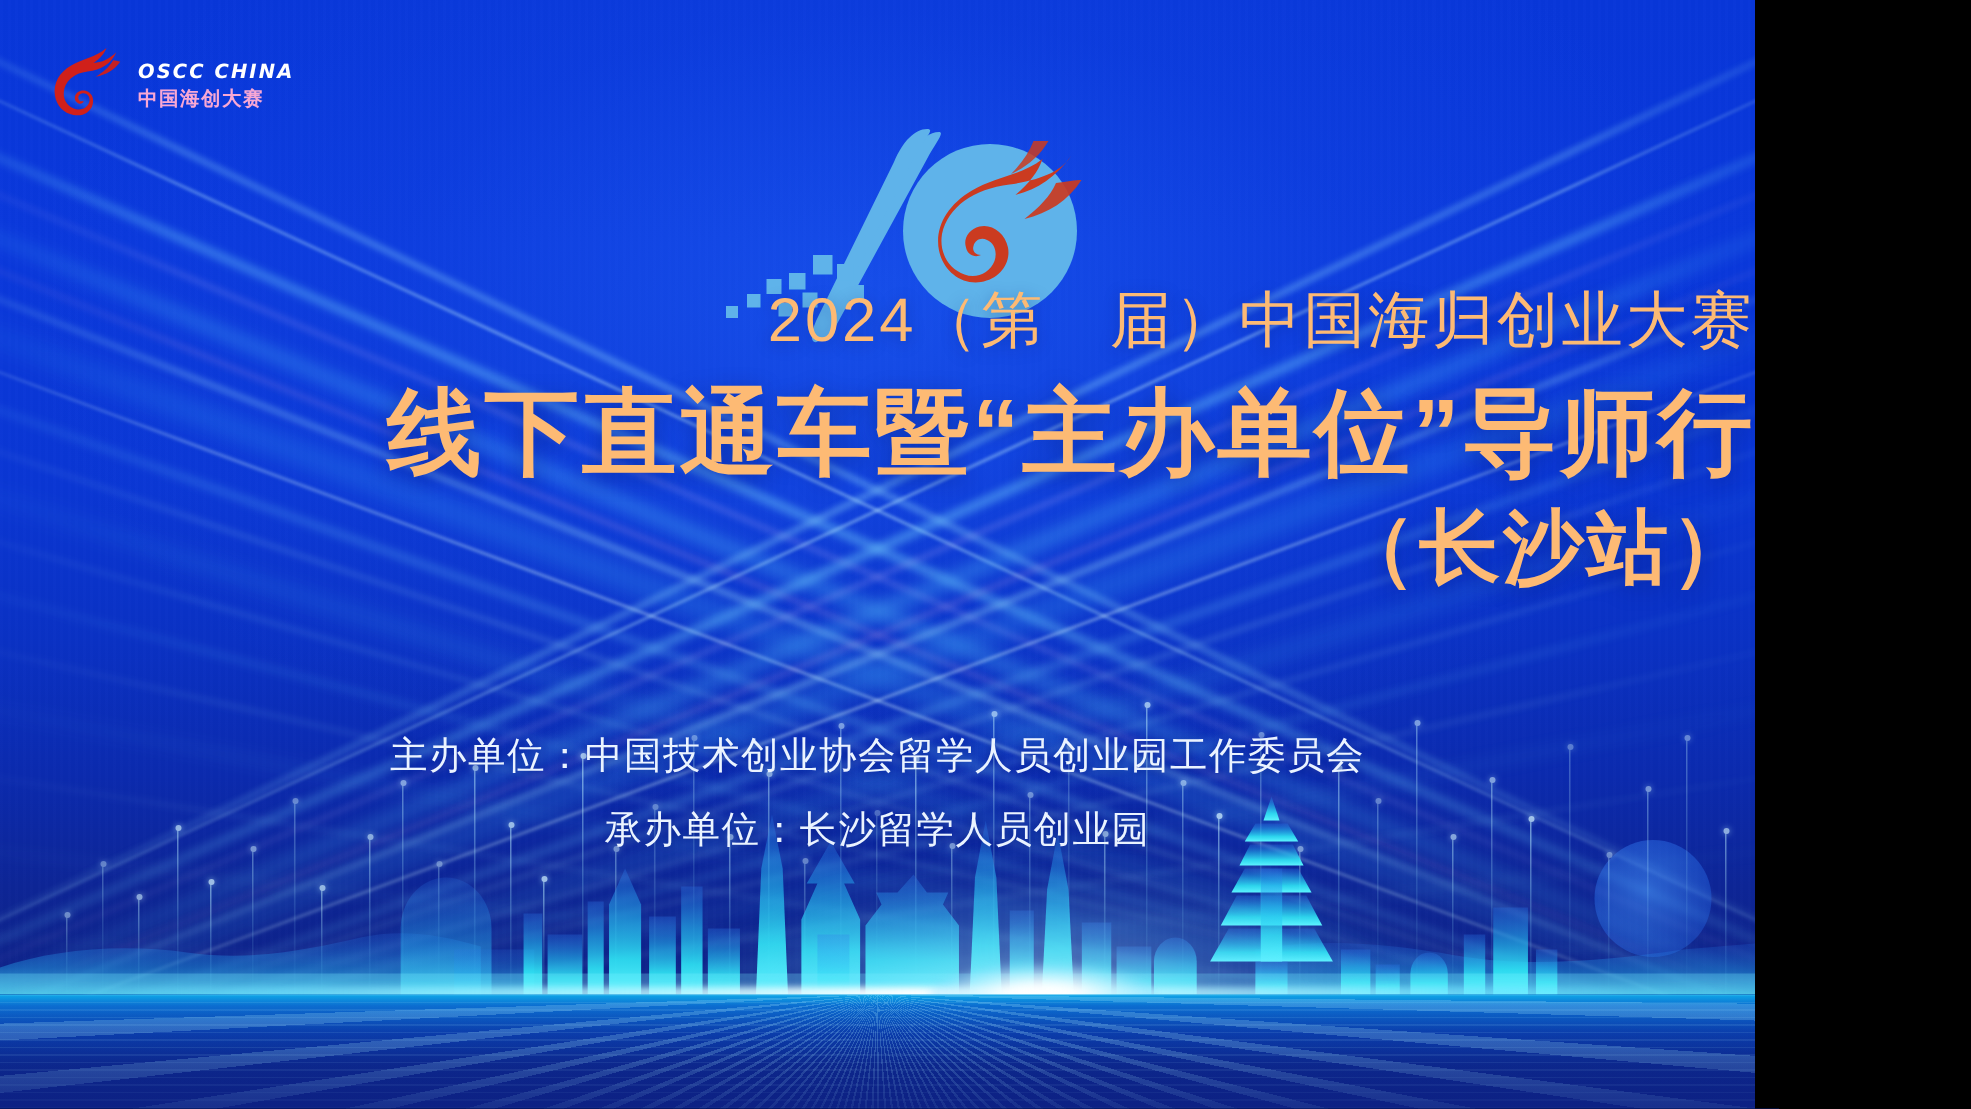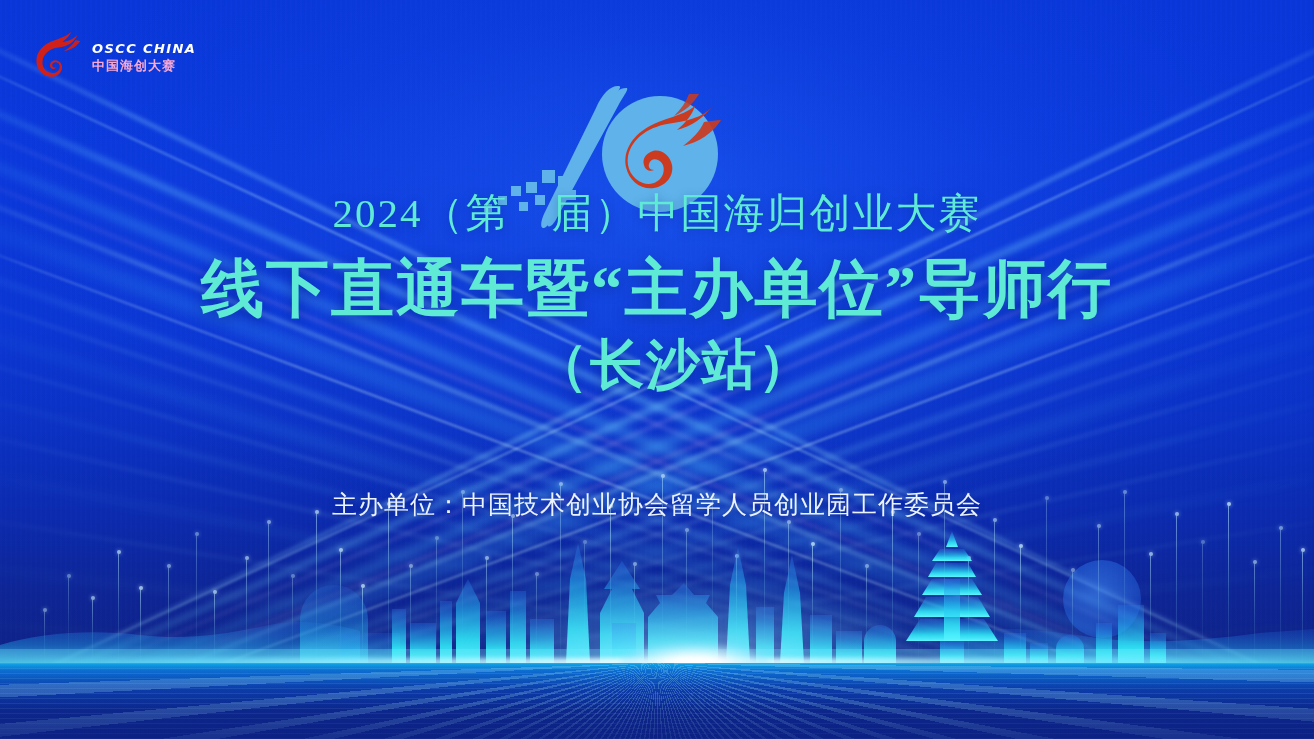--- a/index.html
+++ b/index.html
@@ -7,21 +7,21 @@
     margin: 0;
     padding: 0;
     background: #000;
   }
   body {
     font-family: "Liberation Sans", "DejaVu Sans", sans-serif;
   }
 
   #poster {
     position: relative;
-    width: 1314px;
+    width: 1170px;
     height: 739px;
     overflow: hidden;
     background: #0B36D4;
     user-select: none;
   }
 
   
   .bg-base {
     position: absolute;
     inset: 0;
@@ -254,23 +254,22 @@
     width: 250px;
     height: 148px;
   }
   .emblem svg { display:block; width:100%; height:100%; overflow: visible; }
 
   
   .text-stack {
     position: absolute;
     left: 0; right: 0;
     top: 190px;
-    text-align: center;
-    color: #5eead4;
-    font-family: Liberation Serif, serif;
+    text-align: right;
+    color: #fdba74;
   }
   .line-year {
     font-size: 41px;
     font-weight: normal;
     letter-spacing: 2px;
     line-height: 1.15;
     text-shadow: 0 2px 10px rgba(0,30,120,0.35);
   }
   .line-main {
     margin-top: 16px;
@@ -547,15 +546,16 @@
   </div>
 
   <div class="text-stack">
     <div class="line-year">2024（第　届）中国海归创业大赛</div>
     <div class="line-main">线下直通车暨“主办单位”导师行</div>
     <div class="line-city">（长沙站）</div>
   </div>
 
   <div class="org-block">
     <div class="org-line">主办单位：中国技术创业协会留学人员创业园工作委员会</div>
+    <div class="org-line">承办单位：长沙留学人员创业园</div>
   </div>
 
 </div>
 
 </body></html>

